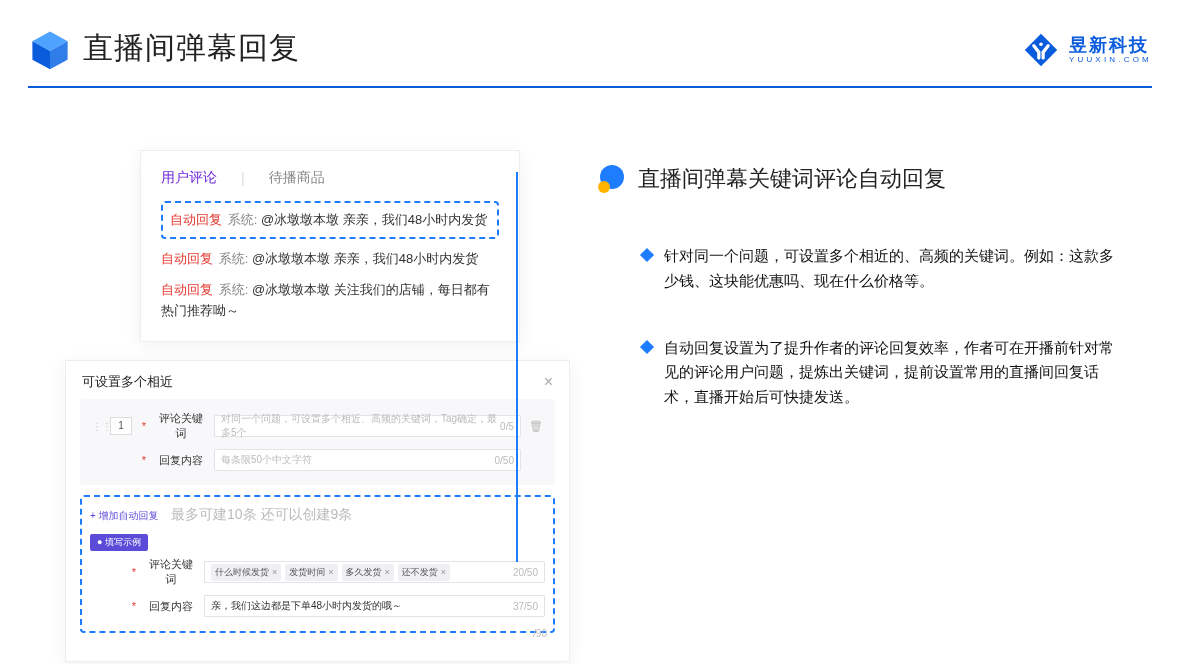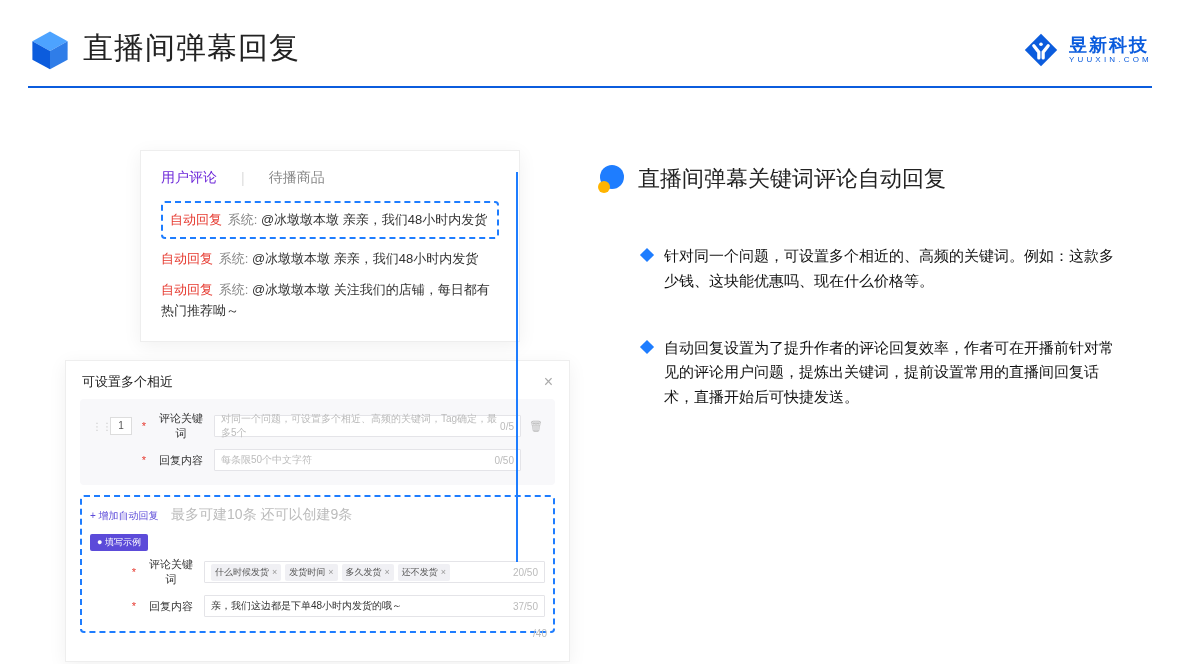--- a/index.html
+++ b/index.html
@@ -286,21 +286,21 @@
       <div class="form-row">
         <span style="width:32px"></span>
         <span class="req-star">*</span>
         <span class="fld-label">回复内容</span>
         <div class="fld-input">
           <span>亲，我们这边都是下单48小时内发货的哦～</span>
           <span class="counter">37/50</span>
         </div>
       </div>
     </div>
-    <div class="outside-counter">/40</div>
+    <div class="outside-counter">/90</div>
   </div>
 </div>
 
 <div class="right-zone">
   <div class="right-head">
     <div class="dot-icon">
       <div class="dot-blue"></div>
       <div class="dot-yellow"></div>
     </div>
     <div class="right-title">直播间弹幕关键词评论自动回复</div>

